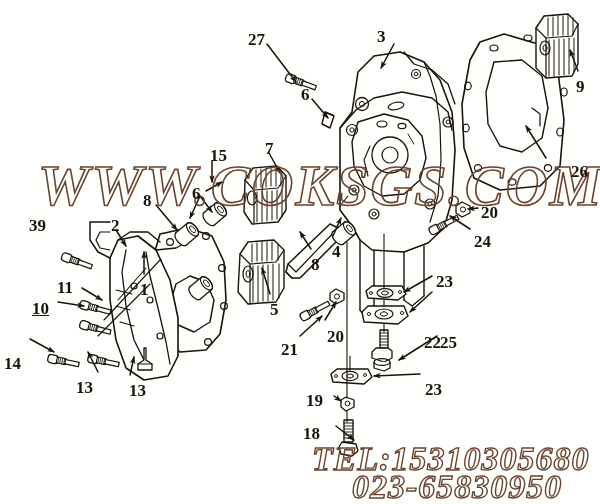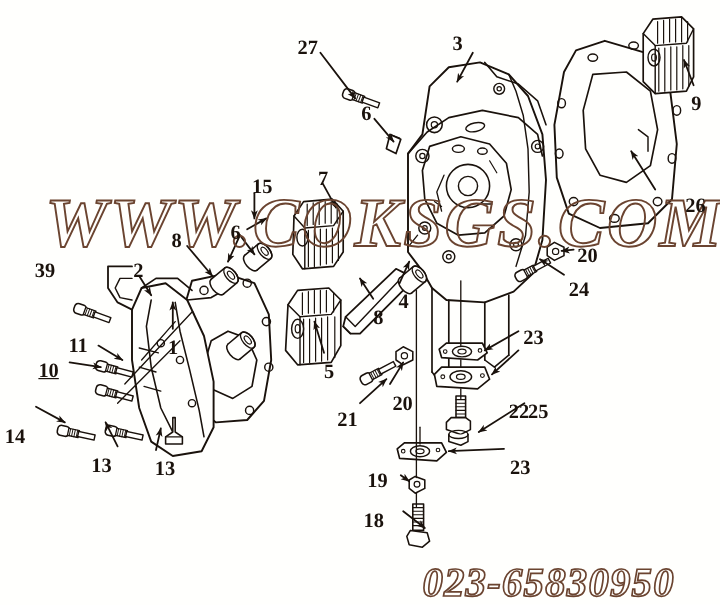--- a/index.html
+++ b/index.html
@@ -379,20 +379,21 @@
         <path d="M546,158 L526,126"></path>
       </g>
       <g stroke-width="1.5" marker-end="url(#arrowHead)">
         <path d="M200,196 L212,212"></path>
         <path d="M200,196 L190,218"></path>
       </g>
     </g>
   </svg>
 
   <div class="wm-line" id="wm-url">WWW.COKSGS.COM</div>
+  <div class="wm-line" id="wm-tel">TEL:15310305680</div>
   <div class="wm-line" id="wm-phone">023-65830950</div>
 
   <div id="callout-layer">
       <div class="callout" style="left: 140px; top: 281px;">1</div>
       <div class="callout" style="left: 111px; top: 217px;">2</div>
       <div class="callout" style="left: 377px; top: 28px;">3</div>
       <div class="callout" style="left: 332px; top: 243px;">4</div>
       <div class="callout" style="left: 270px; top: 301px;">5</div>
       <div class="callout" style="left: 301px; top: 86px;">6</div>
       <div class="callout" style="left: 192px; top: 185px;">6</div>

